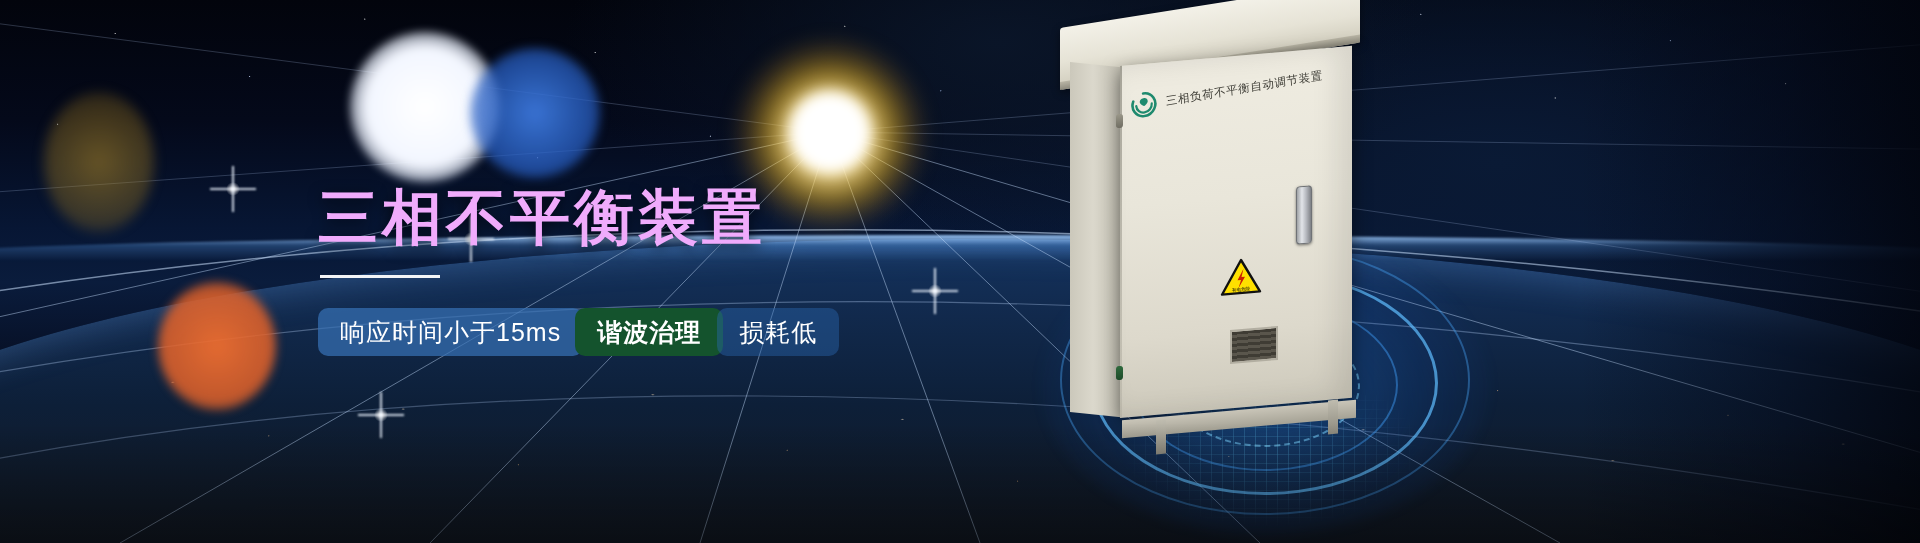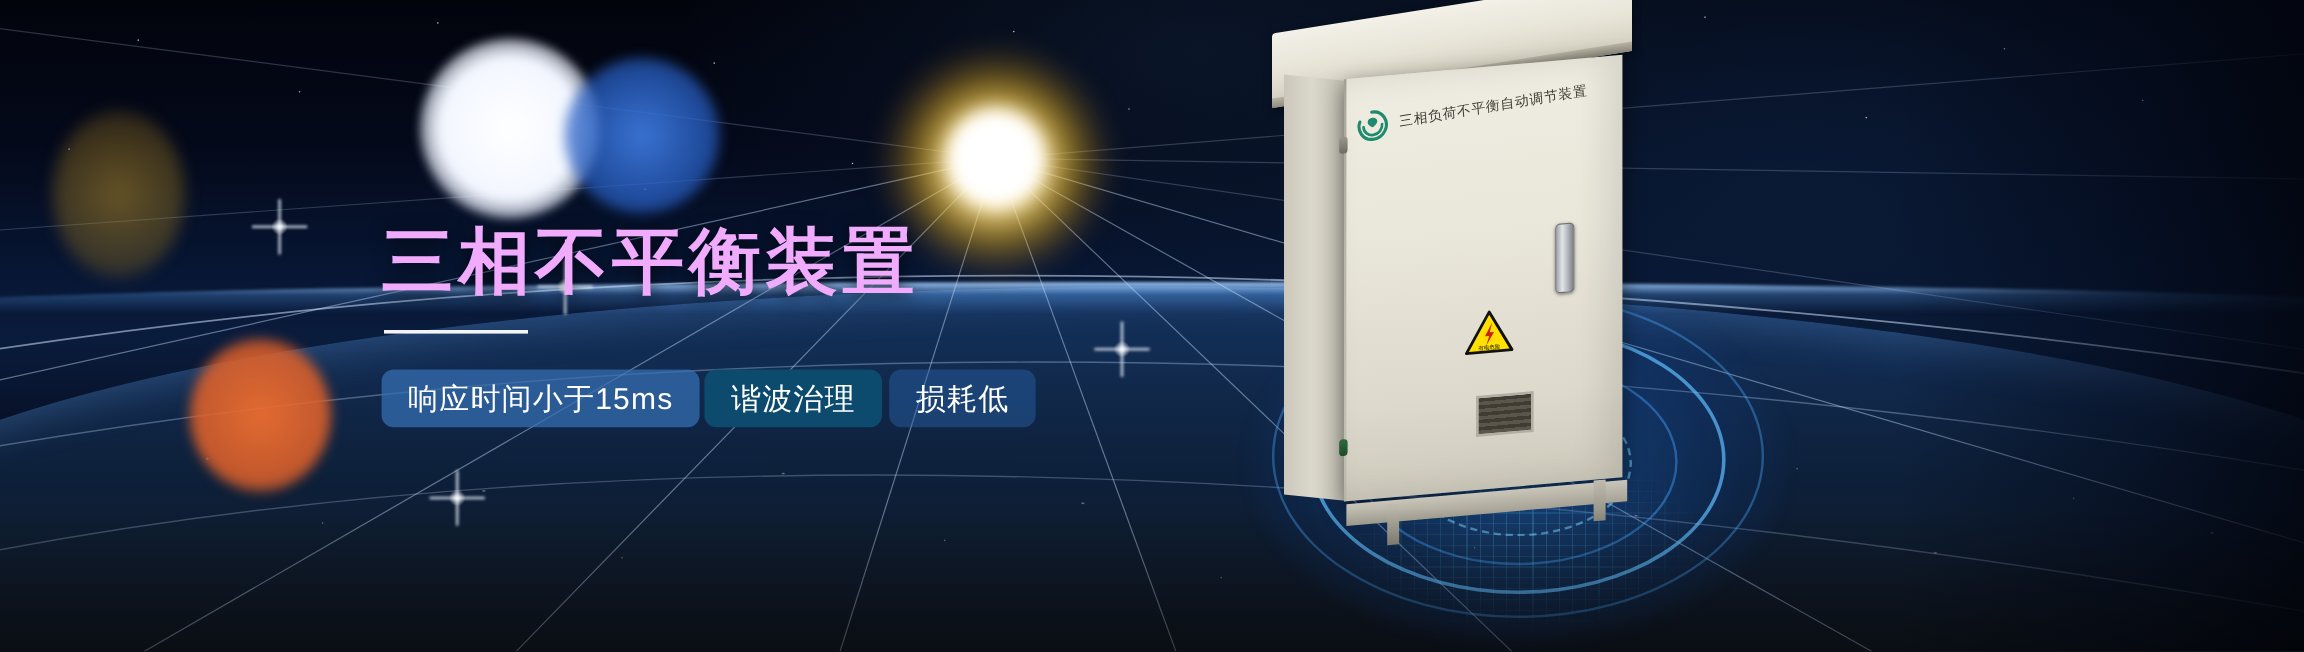--- a/index.html
+++ b/index.html
@@ -130,28 +130,28 @@
 
   
   .copy { position:absolute; left:318px; top:186px; width:700px; }
   .headline {
     font-size:60px; font-weight:bold; color:#f0abfc; letter-spacing:4px;
     line-height:1.05; text-shadow:0 3px 14px rgba(0,0,0,.65);
     white-space:nowrap;
   }
   .rule { width:120px; height:3px; background:#ffffff; margin:26px 0 0 2px; opacity:.95; }
 
-  .tags { display:flex; align-items:flex-end; gap:12px; margin-top:30px; }
+  .tags { display:flex; align-items:flex-end; gap:0; margin-top:30px; }
   .tag {
     height:48px; display:flex; align-items:center; justify-content:center;
     padding:0 22px; border-radius:10px;
     color:#ffffff; font-size:25px; letter-spacing:1px; white-space:nowrap;
   }
   .tag-1 { background:rgba(54,112,180,.72); }
-  .tag-2 { background:#0c4a6e; margin-left:-8px; }
+  .tag-2 { background:#14532d; margin-left:-8px;font-weight:bold; }
   .tag-3 { background:rgba(44,104,178,.42); margin-left:-6px;font-family:Liberation Serif, serif; }
 
   
   .hud { position:absolute; left:1030px; top:215px; width:470px; height:330px; }
   .ring { position:absolute; border-radius:50%; border:2px solid rgba(74,170,255,.55); }
   .r1 { left:30px;  top:30px;  width:410px; height:270px; border-color:rgba(74,170,255,.38); }
   .r2 { left:62px;  top:56px;  width:346px; height:224px; border-color:rgba(96,190,255,.70); border-width:3px; }
   .r3 { left:102px; top:84px;  width:266px; height:172px; border-color:rgba(64,160,250,.45); }
   .r4 { left:140px; top:110px; width:190px; height:122px; border-color:rgba(120,210,255,.55); border-style:dashed; }
   .hud-glow {

